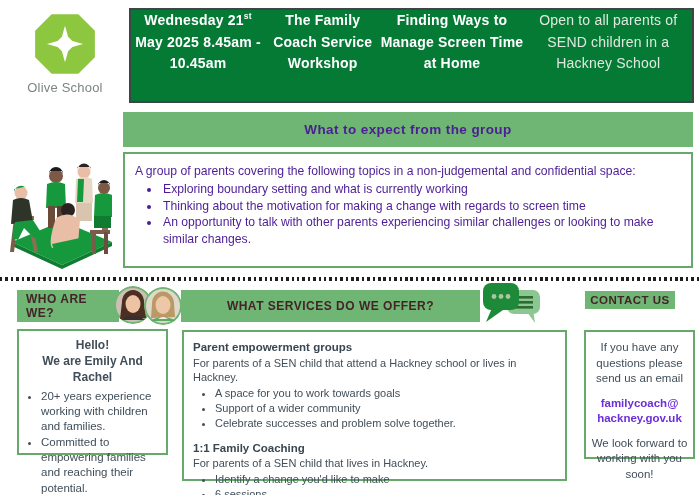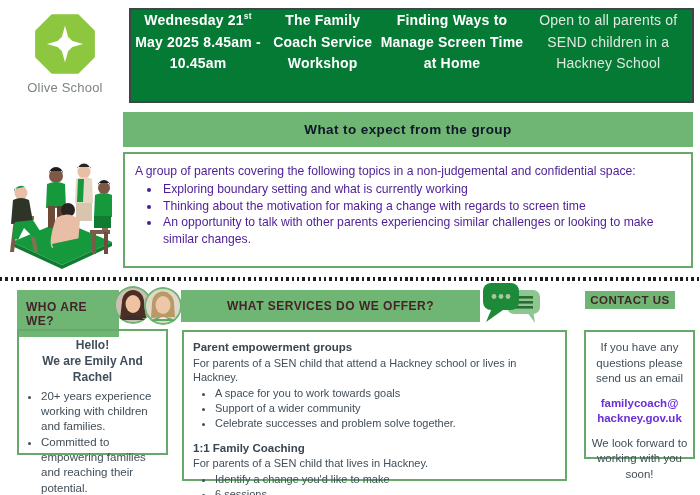--- a/index.html
+++ b/index.html
@@ -14,39 +14,39 @@
   
   .header-banner { position:absolute; left:129px; top:8px; width:565px; height:95px;
     background:#047a35; border:2px solid #3e4548; color:#ffffff; text-align:center;
     display:flex; flex-direction:row; justify-content:center; gap:1px; }
   .h-line { font-size:14px; font-weight:bold; line-height:1.55; letter-spacing:0.2px; }
   .h-line sup { font-size:8.5px; }
   .h-line.regular { font-weight:normal; color:#dfe9df; font-size:14px; }
 
   
   .expect-banner { position:absolute; left:123px; top:112px; width:570px; height:35px;
-    background:#6fb573; color:#0f172a; font-weight:bold; font-size:13.5px;
+    background:#6fb573; color:#4c1d95; font-weight:bold; font-size:13.5px;
     display:flex; align-items:center; justify-content:center; letter-spacing:0.4px;text-align:right; }
   .expect-box { position:absolute; left:123px; top:152px; width:570px; height:116px;
     border:2px solid #66a96b; background:#fff; padding:9px 10px;
     color:#4c1d95; font-size:12.2px; line-height:1.38; }
   .expect-box ul { margin:1px 0 0 0; padding-left:26px; }
   .expect-box li { padding-left:2px; }
 
   
   .illustration { position:absolute; left:4px; top:148px; width:116px; height:124px; }
 
   
   .divider { position:absolute; left:0; top:277px; width:700px; height:4px;
     background:repeating-linear-gradient(90deg, #1e1e1e 0 2.5px, transparent 2.5px 5.4px); }
 
   
   .section-banner { background:#6fb573; color:#45232a; font-weight:bold; font-size:12px;
     display:flex; align-items:center; letter-spacing:0.5px; }
-  .who-banner { position:absolute; left:17px; top:290px; width:102px; height:47px; padding-left:9px; }
+  .who-banner { position:absolute; left:17px; top:290px; width:102px; height:32px; padding-left:9px; }
   .services-banner { position:absolute; left:181px; top:290px; width:299px; height:32px; justify-content:center; }
   .contact-banner { position:absolute; left:585px; top:291px; width:90px; height:18px; justify-content:center; font-size:11.5px; }
 
   
   .avatars { position:absolute; left:114px; top:286px; width:70px; height:40px; }
   .avatar { position:absolute; border-radius:50%; overflow:hidden; }
   .avatar svg { display:block; }
   .avatar.a1 { left:0; top:0; }
   .avatar.a2 { left:30px; top:1px; }
 

